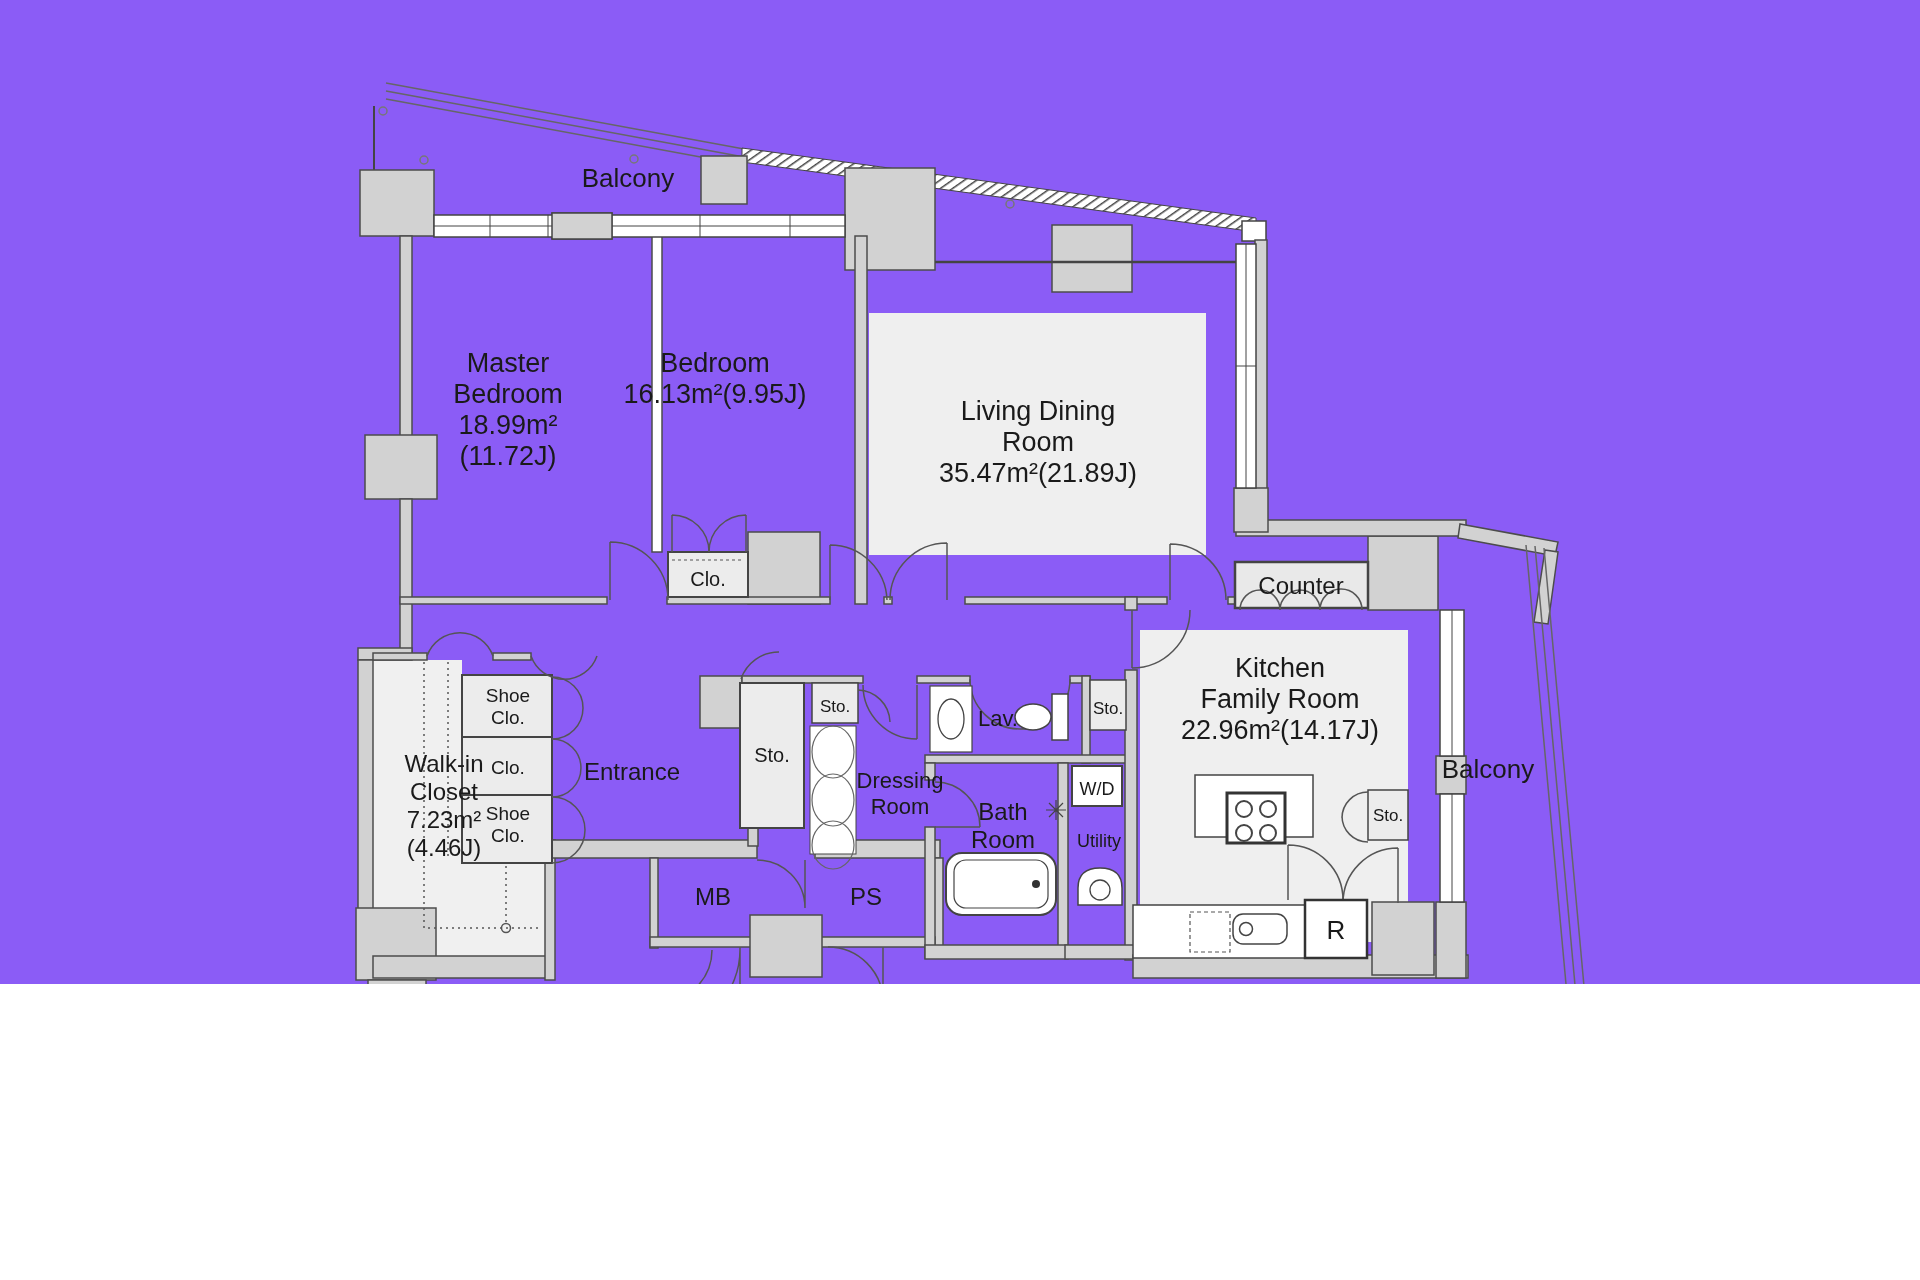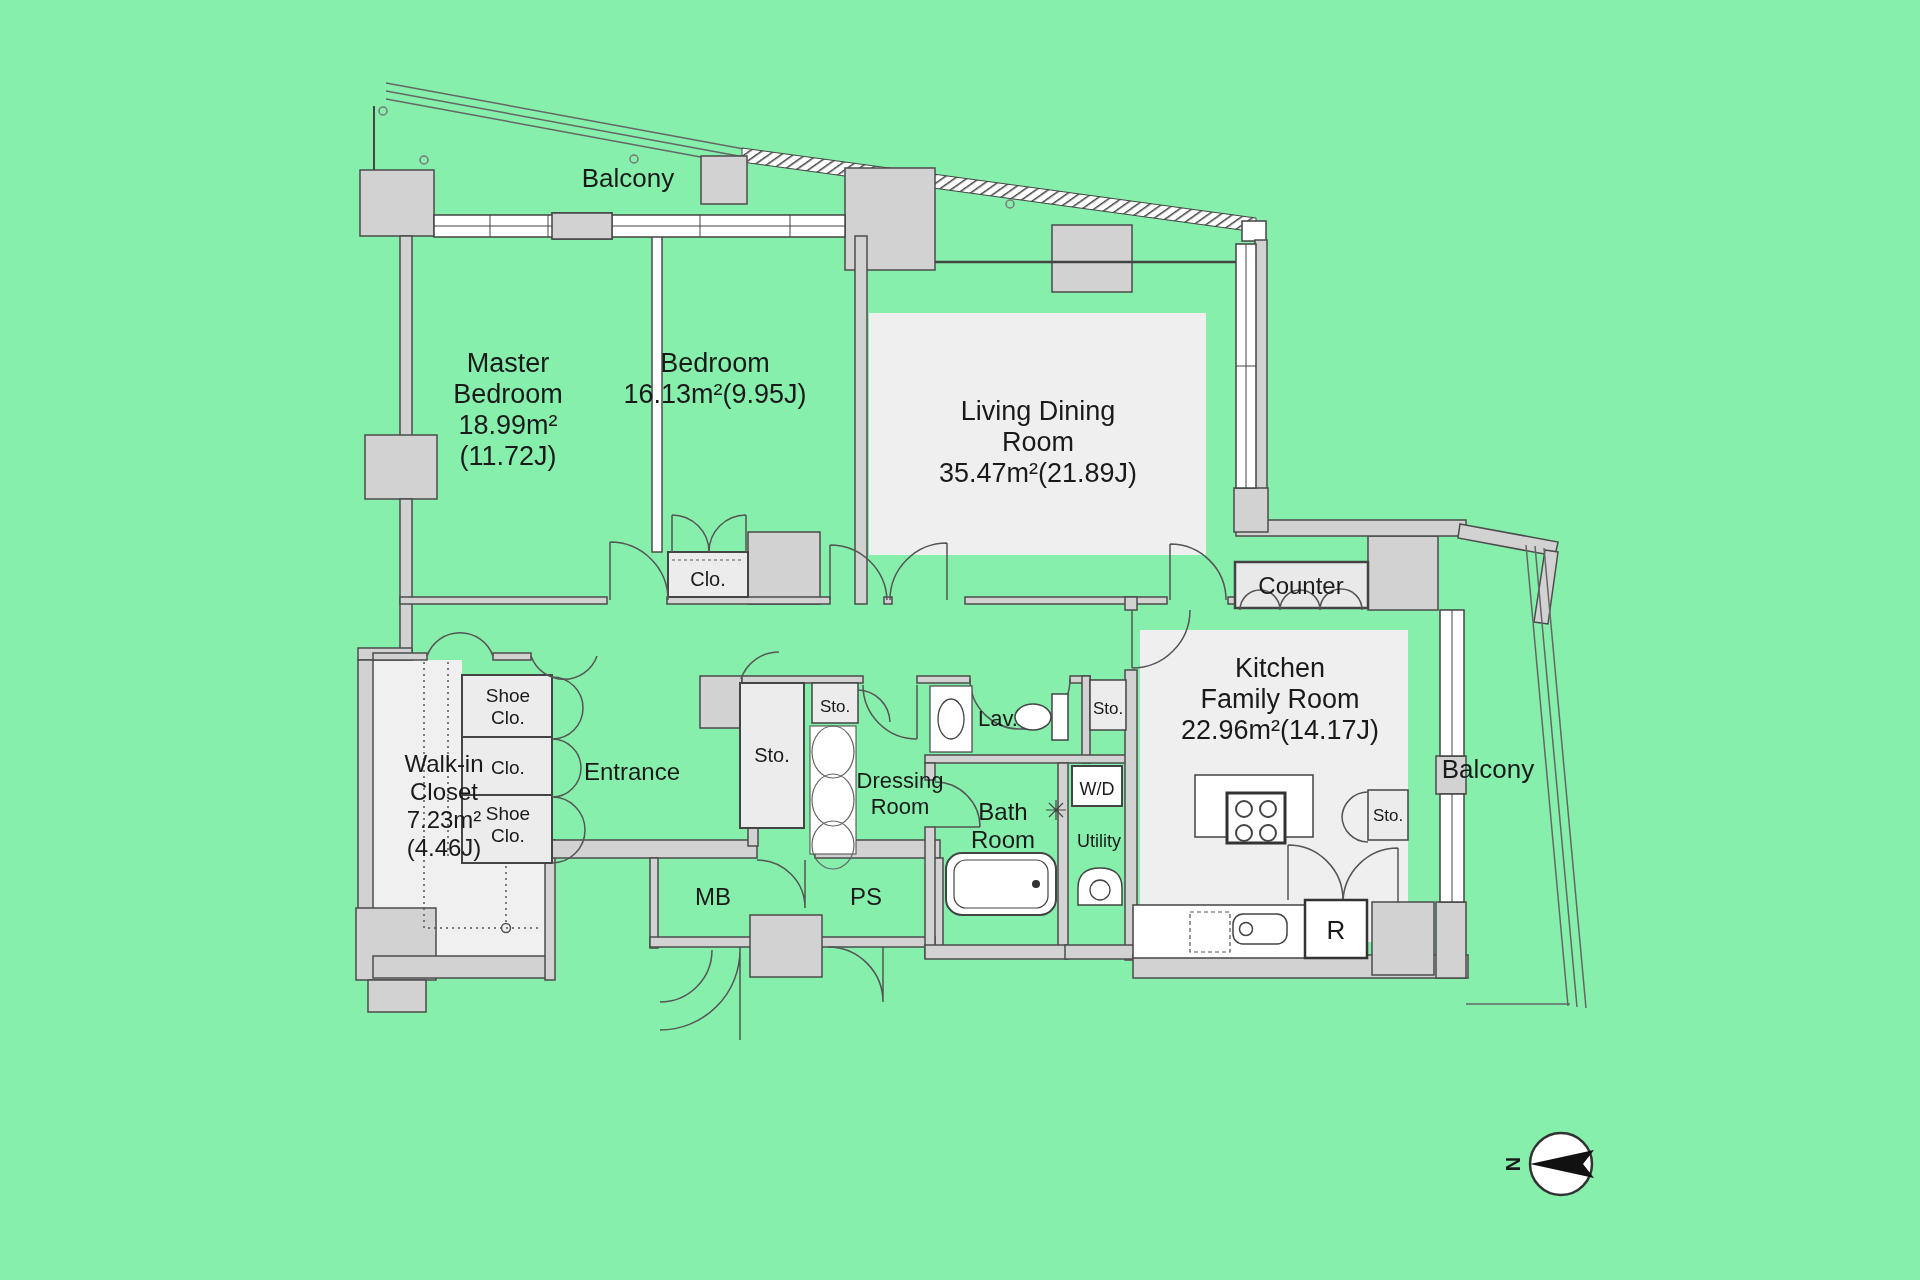--- a/index.html
+++ b/index.html
@@ -1,16 +1,16 @@
 <!DOCTYPE html>
 <html><head>
 <meta charset="utf-8">
 <style>
   html,body{margin:0;padding:0;background:#ffffff;}
-  .page{position:relative;width:1920px;height:1280px;background:#86efac;overflow:hidden;
+  .page{position:relative;width:1920px;height:984px;background:#8b5cf6;overflow:hidden;
         font-family:"Liberation Sans", sans-serif;}
   svg text{font-family:"Liberation Sans", sans-serif;fill:#1a1a1a;}
   .room-label{font-size:27px;}
   .mid-label{font-size:24px;}
   .small-label{font-size:20px;}
   .tiny-label{font-size:17px;}
 </style>
 </head>
 <body>
 

